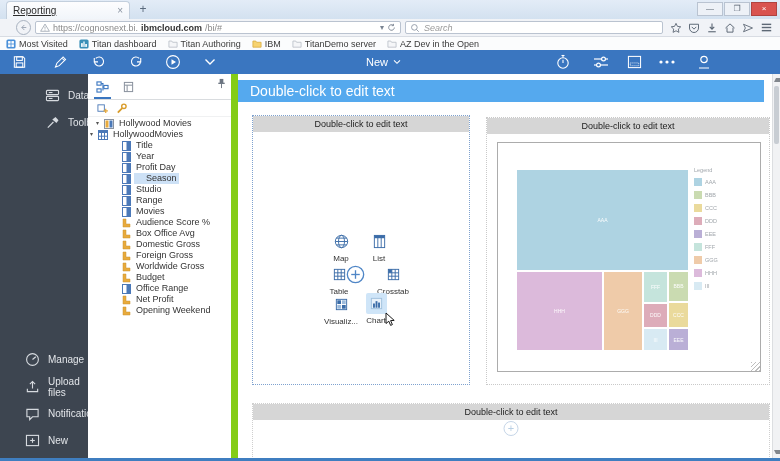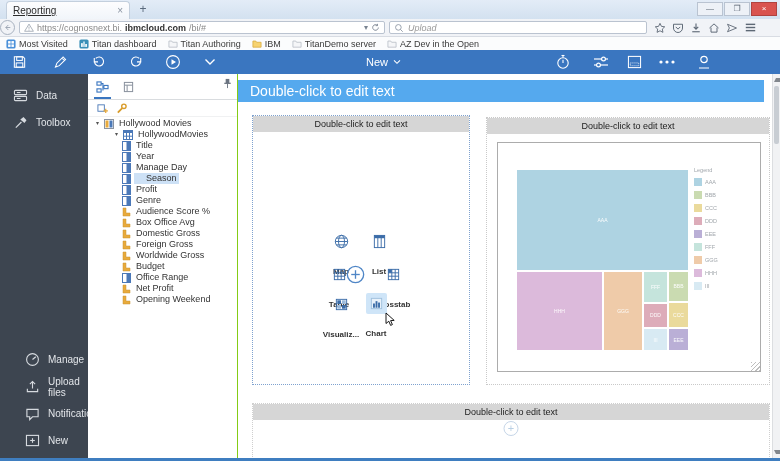--- a/index.html
+++ b/index.html
@@ -16,21 +16,21 @@
   .ff-tab-title{flex:1;white-space:nowrap;overflow:hidden;text-decoration:underline;}
   .ff-tab-close{color:#8a94a2;font-size:10px;}
   .ff-newtab{position:absolute;left:134px;top:3px;width:18px;height:14px;text-align:center;
              color:#5a6a7d;font-size:12px;line-height:13px;}
   .win-controls{position:absolute;right:3px;top:2px;display:flex;gap:1px;}
   .win-btn{width:26px;height:14px;background:#edf1f7;border:1px solid #b9c3d1;color:#55606e;
            font-size:8px;line-height:12px;text-align:center;box-sizing:border-box;}
   .win-btn.close{background:#d9534f;border-color:#b04340;color:#fff;}
 
   .navbar{position:absolute;left:0;top:19px;right:0;height:18px;background:#f1f3f7;
-          border-bottom:1px solid #d8dce3;display:flex;align-items:center;padding:0 0;box-sizing:border-box;gap:4px;}
+          border-bottom:1px solid #d8dce3;display:flex;align-items:center;padding:0 16px;box-sizing:border-box;gap:4px;}
   .back-btn{width:13px;height:13px;border-radius:50%;border:1px solid #a8b2c0;display:flex;
             align-items:center;justify-content:center;flex:none;}
   .urlbar{width:366px;height:13px;background:#fff;border:1px solid #bac3d0;border-radius:2px;
           display:flex;align-items:center;padding:0 4px;gap:3px;font-size:9px;box-sizing:border-box;flex:none;}
   .url-prefix,.url-suffix{color:#8a8a8a;}
   .url-domain{color:#333;font-weight:bold;}
   .url-actions{margin-left:auto;display:flex;align-items:center;gap:3px;color:#7a8492;font-size:8px;}
   .searchbar{width:258px;height:13px;background:#fff;border:1px solid #bac3d0;border-radius:2px;
              display:flex;align-items:center;padding:0 4px;gap:4px;box-sizing:border-box;flex:none;}
   .search-ph{color:#9a9a9a;font-style:italic;font-size:9px;}
@@ -41,56 +41,56 @@
   .bm{display:inline-flex;align-items:center;gap:3px;font-size:9px;color:#3a3a3a;white-space:nowrap;}
 
   
   .cognos-toolbar{position:absolute;left:0;top:50px;right:0;height:24px;background:var(--cognos-blue,#3a76c0);}
   .ct-icon{position:absolute;top:50%;transform:translateY(-50%);}
   .ct-new{position:absolute;left:366px;top:0;height:24px;display:flex;align-items:center;gap:5px;
           color:#fff;font-size:11px;}
 
   
   .app-sidebar{position:absolute;left:0;top:74px;width:88px;bottom:3px;background:var(--sidebar-bg,#3d4550);}
-  .side-group-top{position:absolute;top:8px;left:0;right:0;}
+  .side-group-top{position:absolute;top:8px;left:0;right:0;padding-left:32px;}
   .side-group-bottom{position:absolute;bottom:4px;left:12px;right:0;}
   .side-item{display:flex;align-items:center;gap:8px;height:27px;padding-left:13px;color:#e2e5e9;font-size:10px;}
 
   
   .data-panel{position:absolute;left:88px;top:74px;width:150px;bottom:3px;background:#fff;
-              border-right:1px solid #84cc16;box-sizing:border-box;}
+              border-right:7px solid #84cc16;box-sizing:border-box;}
   .panel-tabs{position:relative;height:25px;border-bottom:1px solid #d9dcdf;display:flex;align-items:center;
               padding-left:8px;gap:14px;}
   .panel-tab{position:relative;display:flex;align-items:center;height:100%;}
   .panel-tab.active::after{content:"";position:absolute;left:-2px;right:-2px;bottom:0;height:2px;background:var(--cognos-blue,#3a76c0);}
   .panel-pin{position:absolute;right:5px;top:4px;}
   .mini-toolbar{height:16px;display:flex;align-items:center;gap:8px;padding-left:9px;border-bottom:1px solid #f0f1f2;}
   .tree{margin-top:1px;font-size:9px;color:#333;}
   .tree-row{height:11px;display:flex;align-items:center;gap:3px;line-height:11px;white-space:nowrap;}
-  .lvl0{padding-left:6px;} .lvl1{padding-left:18px;margin-left:7px;} .lvl2{padding-left:34px;align-items:flex-end;}
+  .lvl0{padding-left:6px;} .lvl1{} .lvl2{padding-left:34px;align-items:flex-end;}
   .tw{font-size:6px;color:#555;width:7px;text-align:center;}
   .tl{padding:0 2px;}
   .tl.sel{background:var(--selection-bg,#cde1f6);padding-left:12px;}
 
   
   .canvas{position:absolute;left:238px;top:74px;right:8px;bottom:3px;background:#fff;overflow:hidden;}
   .banner{position:absolute;left:0;top:6px;right:8px;height:22px;background:var(--banner-blue,#55a9ee);
           color:#fff;font-size:14px;line-height:22px;padding-left:12px;box-sizing:border-box;}
   .block{position:absolute;background:#fff;box-sizing:border-box;}
   .block-header{position:relative;height:16px;background:var(--header-gray,#d6d6d6);font-size:9px;color:#222;
                 text-align:center;line-height:16px;overflow:hidden;}
   .block-left{left:14px;top:41px;width:218px;height:270px;border:1px dotted #7fa2cf;}
   .block-right{left:248px;top:43px;width:284px;height:268px;border:1px dotted #c9c9c9;}
   .block-bottom{left:14px;top:329px;width:518px;height:56px;border:1px dotted #cfcfcf;}
 
   .palette{position:absolute;left:0;top:16px;right:0;bottom:0;}
   .pal-item{position:absolute;width:44px;text-align:center;}
   .pal-ic{display:inline-block;padding:3px;border-radius:2px;line-height:0;}
   .pal-ic.hov{background:#cfe5f8;}
-  .pal-l{font-size:8px;color:#333;margin-top:14px;font-weight:bold;}
+  .pal-l{font-size:8px;color:#333;margin-top:1px;}
   .plus-btn{position:absolute;left:93px;top:133px;line-height:0;}
   .cursor{position:absolute;left:132px;top:180px;line-height:0;z-index:5;}
 
   .viz-frame{position:absolute;left:10px;top:24px;width:262px;height:228px;background:#fff;
              border:1px solid #a6a6a6;opacity:.92;}
   .resize-handle{position:absolute;right:0;bottom:0;width:9px;height:9px;
                  background:repeating-linear-gradient(135deg,#b9b9b9 0 1px,transparent 1px 3px);}
   .treemap{position:absolute;left:18px;top:26px;width:173px;height:182px;}
   .tile{position:absolute;box-sizing:border-box;border:1px solid #fff;display:flex;align-items:center;
         justify-content:center;font-size:5px;color:rgba(255,255,255,.95);overflow:hidden;}
@@ -155,21 +155,21 @@
           </span>
       </span>
     </span>
     <span class="searchbar">
       <span class="ic">
           <svg width="10" height="10" viewBox="0 0 16 16">
             <circle cx="7" cy="7" r="4.5" fill="none" stroke="#8b95a2" stroke-width="1.4"></circle>
             <line x1="10.3" y1="10.3" x2="14" y2="14" stroke="#8b95a2" stroke-width="1.4"></line>
           </svg>
         </span>
-      <span class="search-ph">Upload</span>
+      <span class="search-ph">Search</span>
     </span>
     <span class="nav-icons">
       <span class="ic">
           <svg width="12" height="12" viewBox="0 0 16 16">
             <path d="M8 1.8 L9.9 5.8 L14.3 6.4 L11.1 9.4 L11.9 13.8 L8 11.7 L4.1 13.8 L4.9 9.4 L1.7 6.4 L6.1 5.8 Z" fill="none" stroke="#5d6875" stroke-width="1.2"></path>
           </svg>
         </span>
       <span class="ic">
           <svg width="12" height="12" viewBox="0 0 16 16">
             <path d="M2 3 h12 v5 a6 6 0 0 1 -12 0 z" fill="none" stroke="#5d6875" stroke-width="1.3"></path>
@@ -515,48 +515,57 @@
           </span>
           <span class="tl">Year</span>
         </div>
         <div class="tree-row lvl2">
           <span class="ic ">
             <svg width="9" height="10" viewBox="0 0 9 10">
               <rect x="0.5" y="0.5" width="8" height="9" fill="#fff" stroke="#4b79b8"></rect>
               <rect x="4.5" y="0.5" width="4" height="9" fill="#4b79b8"></rect>
             </svg>
           </span>
-          <span class="tl">Manage Day</span>
+          <span class="tl">Profit Day</span>
         </div>
         <div class="tree-row lvl2">
           <span class="ic ">
             <svg width="9" height="10" viewBox="0 0 9 10">
               <rect x="0.5" y="0.5" width="8" height="9" fill="#fff" stroke="#4b79b8"></rect>
               <rect x="4.5" y="0.5" width="4" height="9" fill="#4b79b8"></rect>
             </svg>
           </span>
           <span class="tl sel">Season</span>
         </div>
         <div class="tree-row lvl2">
           <span class="ic ">
             <svg width="9" height="10" viewBox="0 0 9 10">
               <rect x="0.5" y="0.5" width="8" height="9" fill="#fff" stroke="#4b79b8"></rect>
               <rect x="4.5" y="0.5" width="4" height="9" fill="#4b79b8"></rect>
             </svg>
           </span>
-          <span class="tl">Profit</span>
+          <span class="tl">Studio</span>
         </div>
         <div class="tree-row lvl2">
           <span class="ic ">
             <svg width="9" height="10" viewBox="0 0 9 10">
               <rect x="0.5" y="0.5" width="8" height="9" fill="#fff" stroke="#4b79b8"></rect>
               <rect x="4.5" y="0.5" width="4" height="9" fill="#4b79b8"></rect>
             </svg>
           </span>
-          <span class="tl">Genre</span>
+          <span class="tl">Range</span>
+        </div>
+        <div class="tree-row lvl2">
+          <span class="ic ">
+            <svg width="9" height="10" viewBox="0 0 9 10">
+              <rect x="0.5" y="0.5" width="8" height="9" fill="#fff" stroke="#4b79b8"></rect>
+              <rect x="4.5" y="0.5" width="4" height="9" fill="#4b79b8"></rect>
+            </svg>
+          </span>
+          <span class="tl">Movies</span>
         </div>
         <div class="tree-row lvl2">
           <span class="ic ">
             <svg width="9" height="10" viewBox="0 0 9 10">
               <path d="M1 1 v8 h7 v-3 h-4 v-5 z" fill="#e8aa3c" stroke="#c9922f" stroke-width="0.5"></path>
             </svg>
           </span>
           <span class="tl">Audience Score %</span>
         </div>
         <div class="tree-row lvl2">

